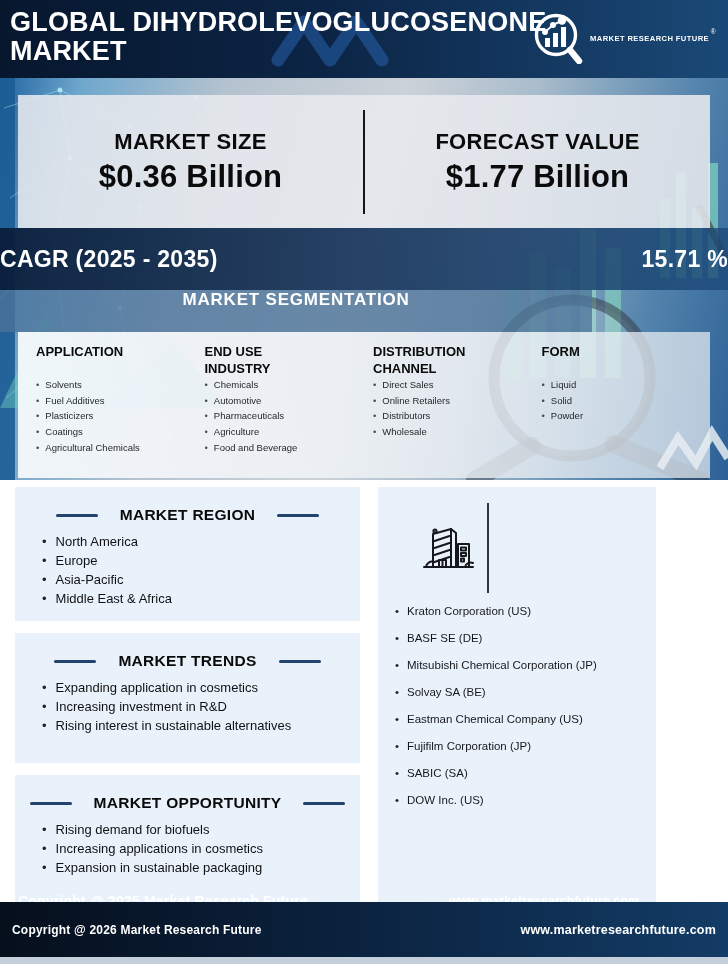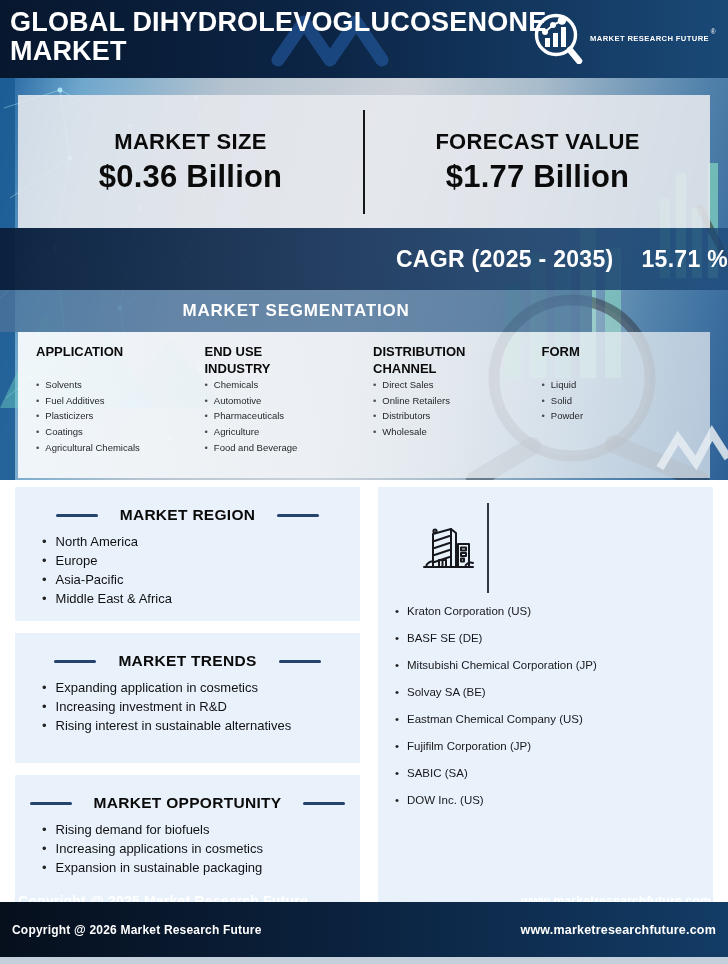--- a/index.html
+++ b/index.html
@@ -38,46 +38,46 @@
     display:flex; align-items:center;
   }
   .stat { flex:1; text-align:center; color:#0b0b0b; }
   .stat-label { font-size:22px; font-weight:bold; letter-spacing:0.3px; }
   .stat-value { font-size:31px; font-weight:bold; margin-top:4px; letter-spacing:0.2px; }
   .stat-divider { width:2px; height:104px; background:#15161a; }
 
   .cagr-band {
     position:absolute; left:0; top:150px; width:728px; height:62px;
     background:linear-gradient(90deg, rgba(9,28,56,0.93) 0%, rgba(17,49,90,0.88) 55%, rgba(28,73,120,0.78) 100%);
-    display:flex; align-items:center; justify-content:flex-end; gap:28px;
+    display:flex; align-items:center; justify-content:space-between; gap:28px;
     color:#fff; font-size:23px; font-weight:bold; letter-spacing:0.3px;
   }
 
   .seg-title-band {
     position:absolute; left:0; top:212px; width:592px; height:42px;
     background:rgba(77,115,154,0.78);
-    display:flex; align-items:center; justify-content:center;
+    display:flex; align-items:flex-start; justify-content:center;
     color:#fff; font-size:17px; font-weight:bold; letter-spacing:0.8px;
   }
 
   .seg-panel {
     position:absolute; left:18px; top:254px; width:692px; height:146px;
     background:linear-gradient(90deg, rgba(249,251,253,0.93) 0%, rgba(238,242,246,0.82) 60%, rgba(230,236,242,0.72) 100%);
     display:grid; grid-template-columns:repeat(4,1fr); padding:12px 0 0 18px;
   }
   .seg-col h3 {
     margin:0; font-size:13px; font-weight:bold; color:#0a0a0a;
     line-height:1.3; max-width:112px; height:36px;
   }
   ul.blist { list-style:none; margin:0; padding:0; }
   .seg-col ul.blist li { font-size:9.5px; color:#26282b; margin-bottom:5.2px; display:flex; gap:6px; line-height:1.1; }
   ul.blist li::before { content:"•"; color:#4a4d52; flex:0 0 auto; }
 
   
-  .body-sec { position:absolute; left:0; top:480px; width:728px; height:422px; background:#fff; overflow:hidden; }
+  .body-sec { position:absolute; left:0; top:480px; width:656px; height:422px; background:#fff; overflow:hidden; }
   .card { position:absolute; background:#e9f2fb; }
   .card-region { left:15px; top:7px; width:345px; height:134px; }
   .card-trends { left:15px; top:153px; width:345px; height:130px; }
   .card-opportunity { left:15px; top:295px; width:345px; height:127px; }
   .card-companies { left:378px; top:7px; width:335px; height:415px; }
 
   .card-head { display:flex; align-items:center; justify-content:center; gap:22px; padding-top:19px; }
   .card-head h2 { margin:0; font-size:15.5px; font-weight:bold; color:#0a0a0a; letter-spacing:0.3px; white-space:nowrap; }
   .dash { width:42px; height:3px; background:#24436d; border-radius:2px; flex:0 0 auto; }
 

